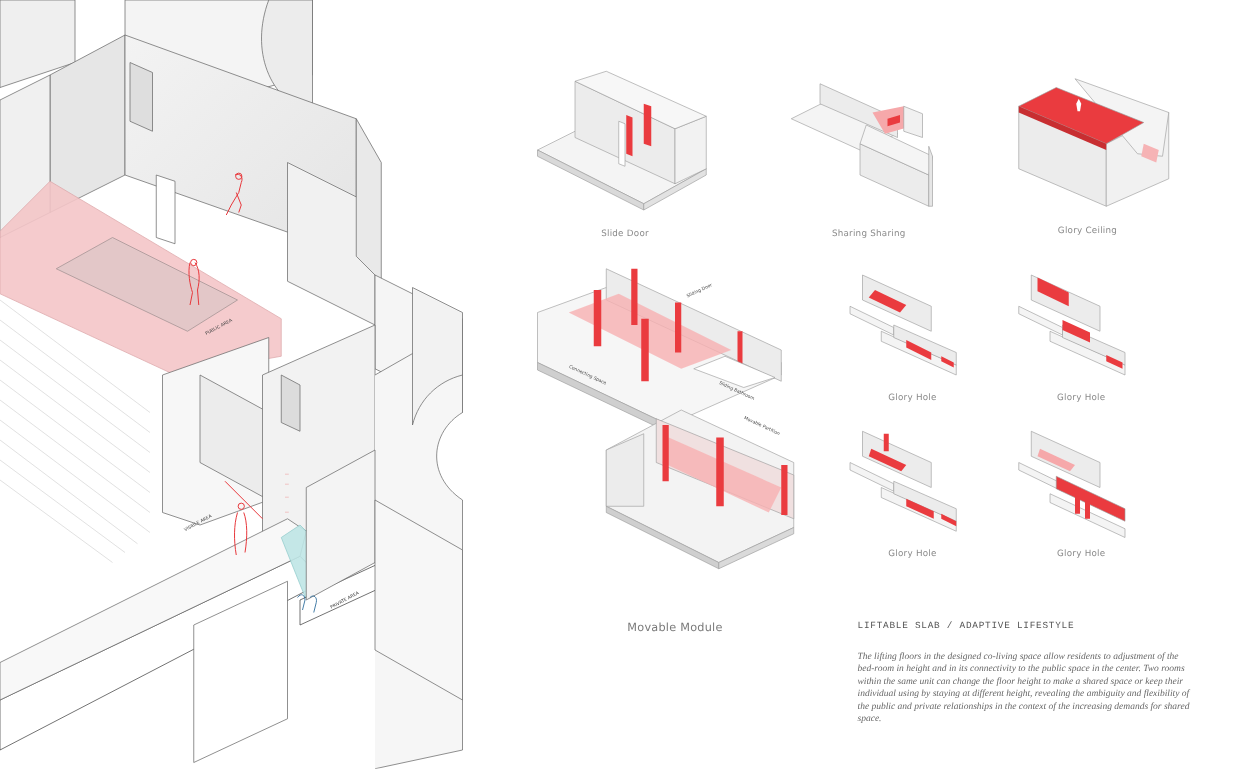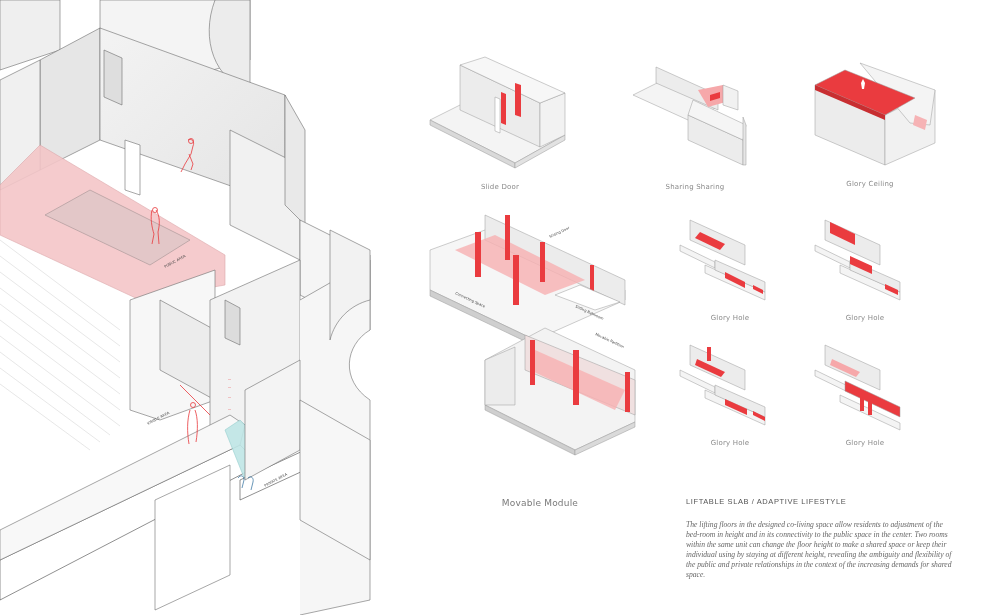--- a/index.html
+++ b/index.html
@@ -3,21 +3,21 @@
 <meta charset="utf-8">
 <style>
   html, body { margin:0; padding:0; }
   body { width:995px; height:615px; background:#ffffff; position:relative; overflow:hidden;
          font-family:"Liberation Sans", sans-serif; }
   .abs { position:absolute; }
   svg { display:block; }
   .caption { position:absolute; font-family:"DejaVu Sans", sans-serif; font-size:7px; color:#8a8a8a;
              text-align:center; letter-spacing:0.2px; }
   .caption.big { font-size:9px; color:#7a7a7a; }
-  .title { position:absolute; left:686px; top:497px; font-family:Liberation Sans, sans-serif;
+  .title { position:absolute; left:686px; top:497px; font-family:Liberation Mono, monospace;
            font-size:7.5px; color:#555; letter-spacing:0.6px; }
   .body-text { position:absolute; left:686px; top:520px; width:272px; font-family:"Liberation Serif", serif;
                font-style:italic; font-size:7.6px; line-height:10.1px; color:#666; }
   .tiny { font-family:"DejaVu Sans", sans-serif; font-size:3.6px; fill:#444; }
 </style>
 </head>
 <body>
 
 <div class="abs" style="left:0;top:0;width:400px;height:615px;">
   <svg width="400" height="615" viewBox="0 0 400 615">

